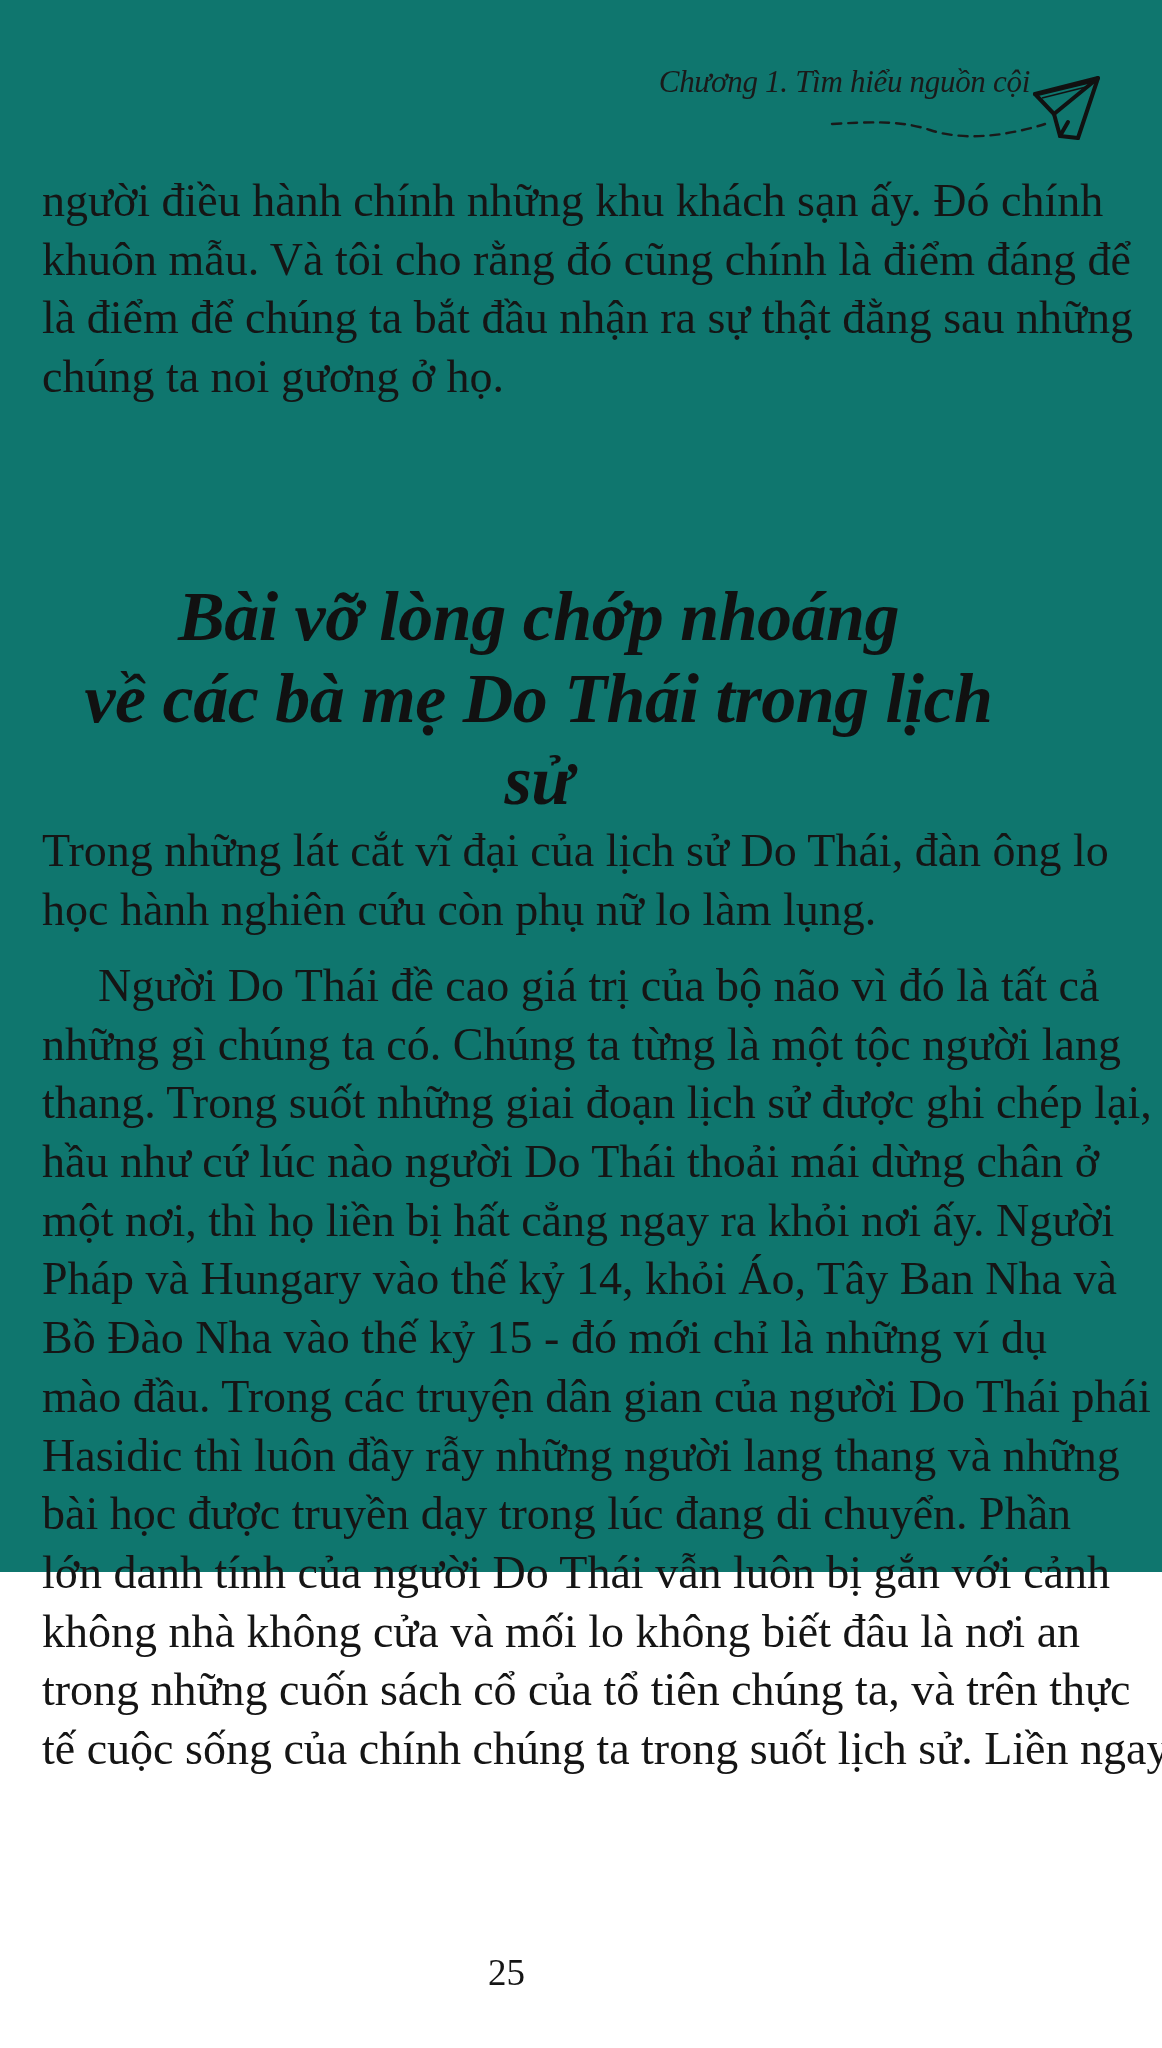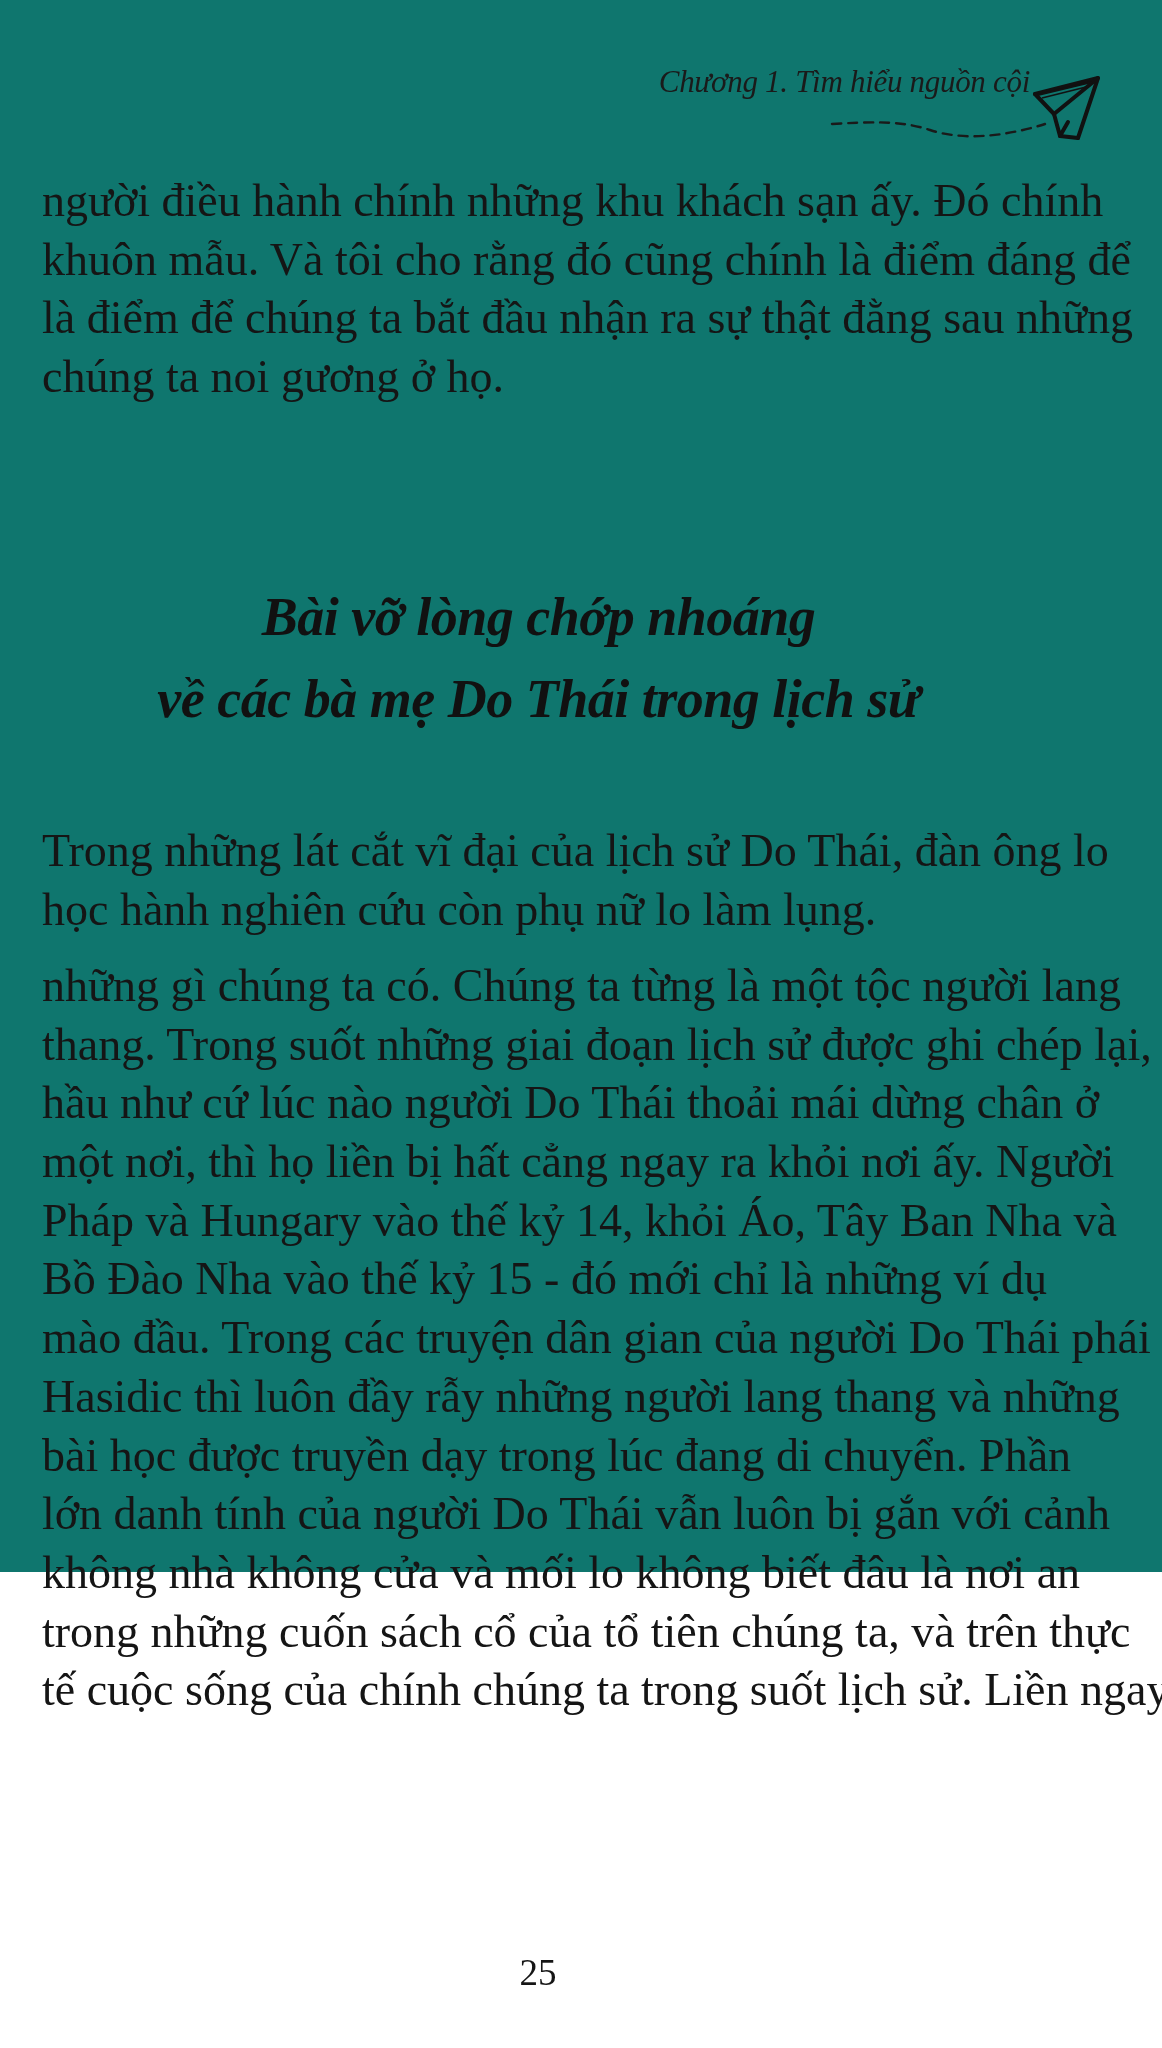--- a/index.html
+++ b/index.html
@@ -75,35 +75,35 @@
   
   .section-title {
     position: absolute;
     left: 42px;
     width: 993px;
     top: 576px;
     text-align: center;
     font-family: "Liberation Serif", "DejaVu Serif", serif;
     font-style: italic;
     font-weight: bold;
-    font-size: 54px;
+    font-size: 70px;
     line-height: 82px;
     color: #111111;
     letter-spacing: -0.5px;
   }
   .section-title span {
     display: block;
   }
   
   .page-number {
     position: absolute;
     left: 488px;
     width: 100px;
     top: 1950px;
-    text-align: center;
+    text-align: left;
     font-size: 37px;
     line-height: 46px;
     color: #151515;
   }
 </style>
 </head>
 <body>
 
 <div class="page">
 
@@ -135,20 +135,21 @@
     <span>Bài vỡ lòng chớp nhoáng</span>
     <span>về các bà mẹ Do Thái trong lịch sử</span>
   </div>
 
   <div class="col" style="top:822px;">
     <span class="line">Trong những lát cắt vĩ đại của lịch sử Do Thái, đàn ông lo</span>
     <span class="line last">học hành nghiên cứu còn phụ nữ lo làm lụng.</span>
   </div>
 
   <div class="col" style="top:957px;">
+    <span class="line indent">Người Do Thái đề cao giá trị của bộ não vì đó là tất cả</span>
     <span class="line">những gì chúng ta có. Chúng ta từng là một tộc người lang</span>
     <span class="line">thang. Trong suốt những giai đoạn lịch sử được ghi chép lại,</span>
     <span class="line">hầu như cứ lúc nào người Do Thái thoải mái dừng chân ở</span>
     <span class="line">một nơi, thì họ liền bị hất cẳng ngay ra khỏi nơi ấy. Người</span>
     <span class="line">Pháp và Hungary vào thế kỷ 14, khỏi Áo, Tây Ban Nha và</span>
     <span class="line">Bồ Đào Nha vào thế kỷ 15 - đó mới chỉ là những ví dụ</span>
     <span class="line">mào đầu. Trong các truyện dân gian của người Do Thái phái</span>
     <span class="line">Hasidic thì luôn đầy rẫy những người lang thang và những</span>
     <span class="line">bài học được truyền dạy trong lúc đang di chuyển. Phần</span>
     <span class="line">lớn danh tính của người Do Thái vẫn luôn bị gắn với cảnh</span>

